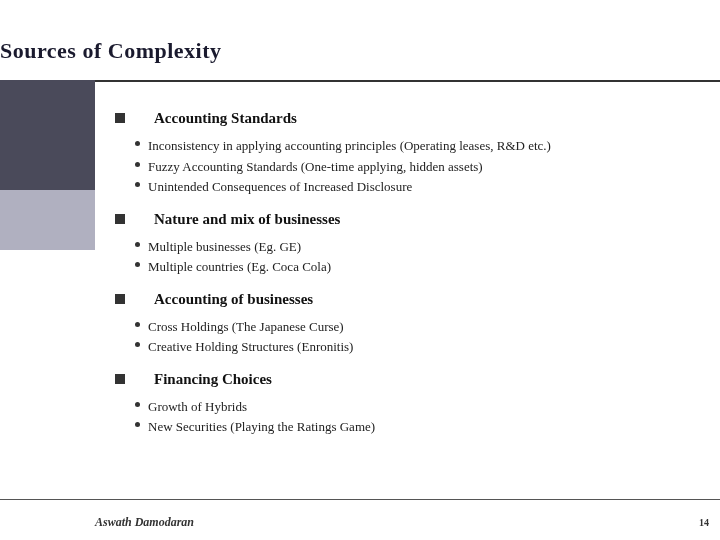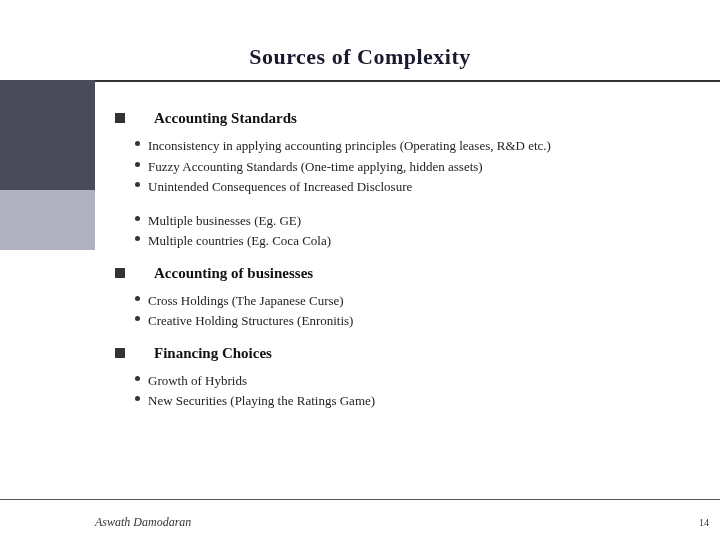--- a/index.html
+++ b/index.html
@@ -67,24 +67,23 @@
       bottom: 40px;
       left: 0;
       right: 0;
       height: 1px;
       background: #555555;
     }
 
     
     .title {
       position: absolute;
-      top: 44px;
+      top: 38px;
       left: 0;
       right: 0;
-      text-align: center;
       font-size: 22px;
       font-weight: bold;
       color: #1a1a2e;
       letter-spacing: 0.5px;
     }
 
     
     .content {
       position: absolute;
       top: 100px;
@@ -152,20 +151,21 @@
 
     
     .footer {
       position: absolute;
       bottom: 10px;
       left: 95px;
       right: 11px;
       display: flex;
       justify-content: space-between;
       align-items: center;
+      font-weight: bold;
     }
 
     .footer-author {
       font-size: 12px;
       color: #333333;
       font-style: italic;
     }
 
     .footer-page {
       font-size: 10px;
@@ -207,20 +207,24 @@
           <span class="sub-item-text">Fuzzy Accounting Standards (One-time applying, hidden assets)</span>
         </div>
         <div class="sub-item">
           <span class="sub-bullet"></span>
           <span class="sub-item-text">Unintended Consequences of Increased Disclosure</span>
         </div>
       </div>
     </div>
 
     <div class="section">
+      <div class="section-header">
+        <span class="bullet-square"></span>
+        <span class="section-title">Nature and mix of businesses</span>
+      </div>
       <div class="sub-items">
         <div class="sub-item">
           <span class="sub-bullet"></span>
           <span class="sub-item-text">Multiple businesses (Eg. GE)</span>
         </div>
         <div class="sub-item">
           <span class="sub-bullet"></span>
           <span class="sub-item-text">Multiple countries (Eg. Coca Cola)</span>
         </div>
       </div>

